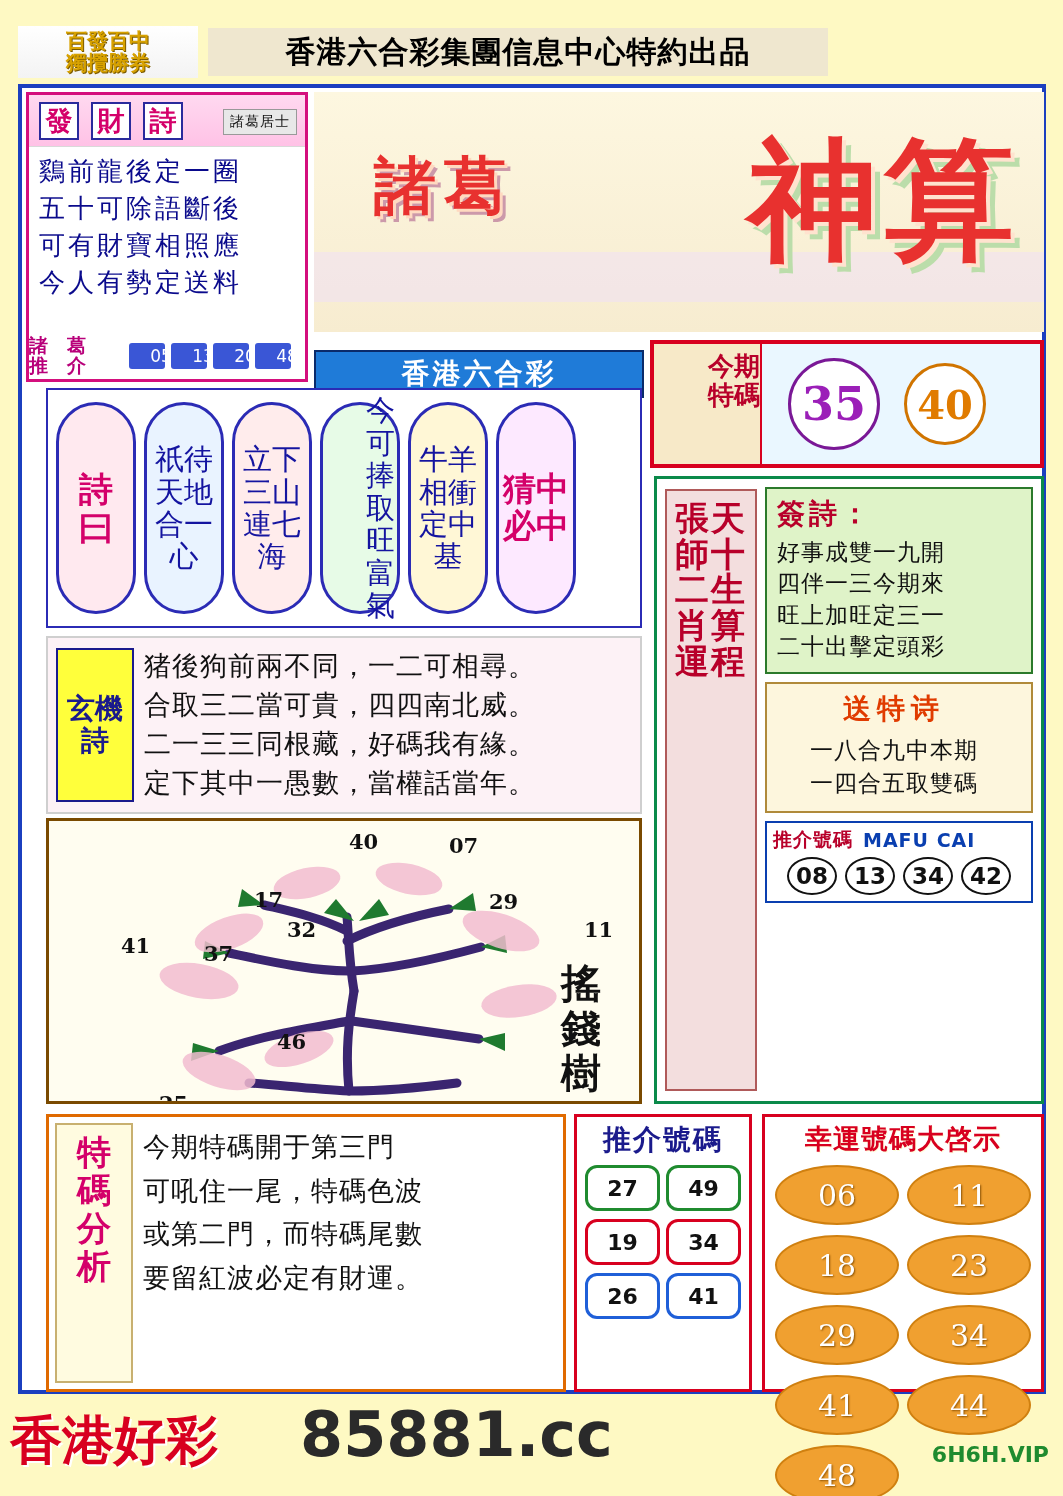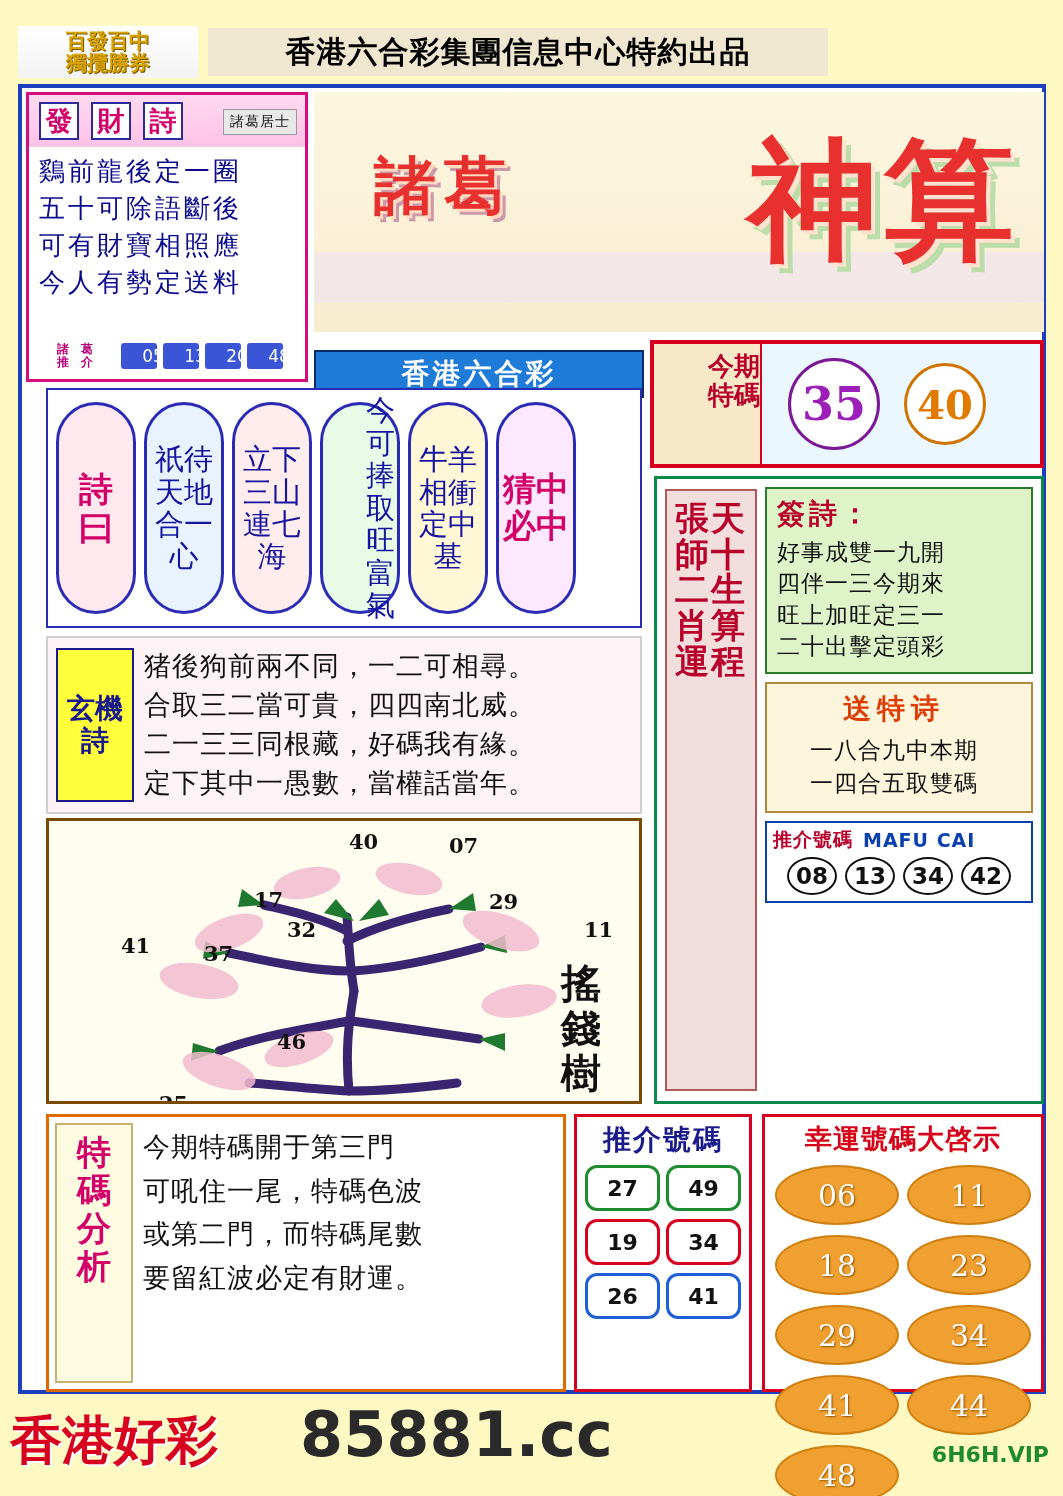--- a/index.html
+++ b/index.html
@@ -58,21 +58,21 @@
     position:absolute; right:8px; top:14px; width:74px; height:26px;
     background:#e8e8e8; border:1px solid #999; color:#111; font-size:14px;
     display:flex; align-items:center; justify-content:center; letter-spacing:1px;
   }
   .poem-lines { padding:6px 10px 0 10px; }
   .poem-lines div {
     font-size:26px; color:#0a0a8c; letter-spacing:3px; line-height:1.42;
     font-family:"DejaVu Serif","Liberation Serif",serif;
   }
   .poem-foot { position:absolute; left:0; bottom:4px; width:100%; height:38px; display:flex; align-items:center; }
-  .zg-label { width:92px; color:#b8007a; font-size:12px; font-weight:bold; line-height:1.05; text-align:center; }
+  .zg-label { width:100px; color:#b8007a; font-size:19px; font-weight:bold; line-height:1.05; }
   .zg-nums { display:flex; gap:6px; }
   .zg-nums span {
     width:36px; height:26px; background:#3a56d6; color:#fff; font-size:17px;
     display:flex; align-items:center; justify-content:center; border-radius:3px;padding-left:28px;
   }
 
   
   .bigtitle {
     position:absolute; left:292px; top:4px; width:730px; height:240px;
     background:linear-gradient(#fdf7e0,#f7ecd0);

